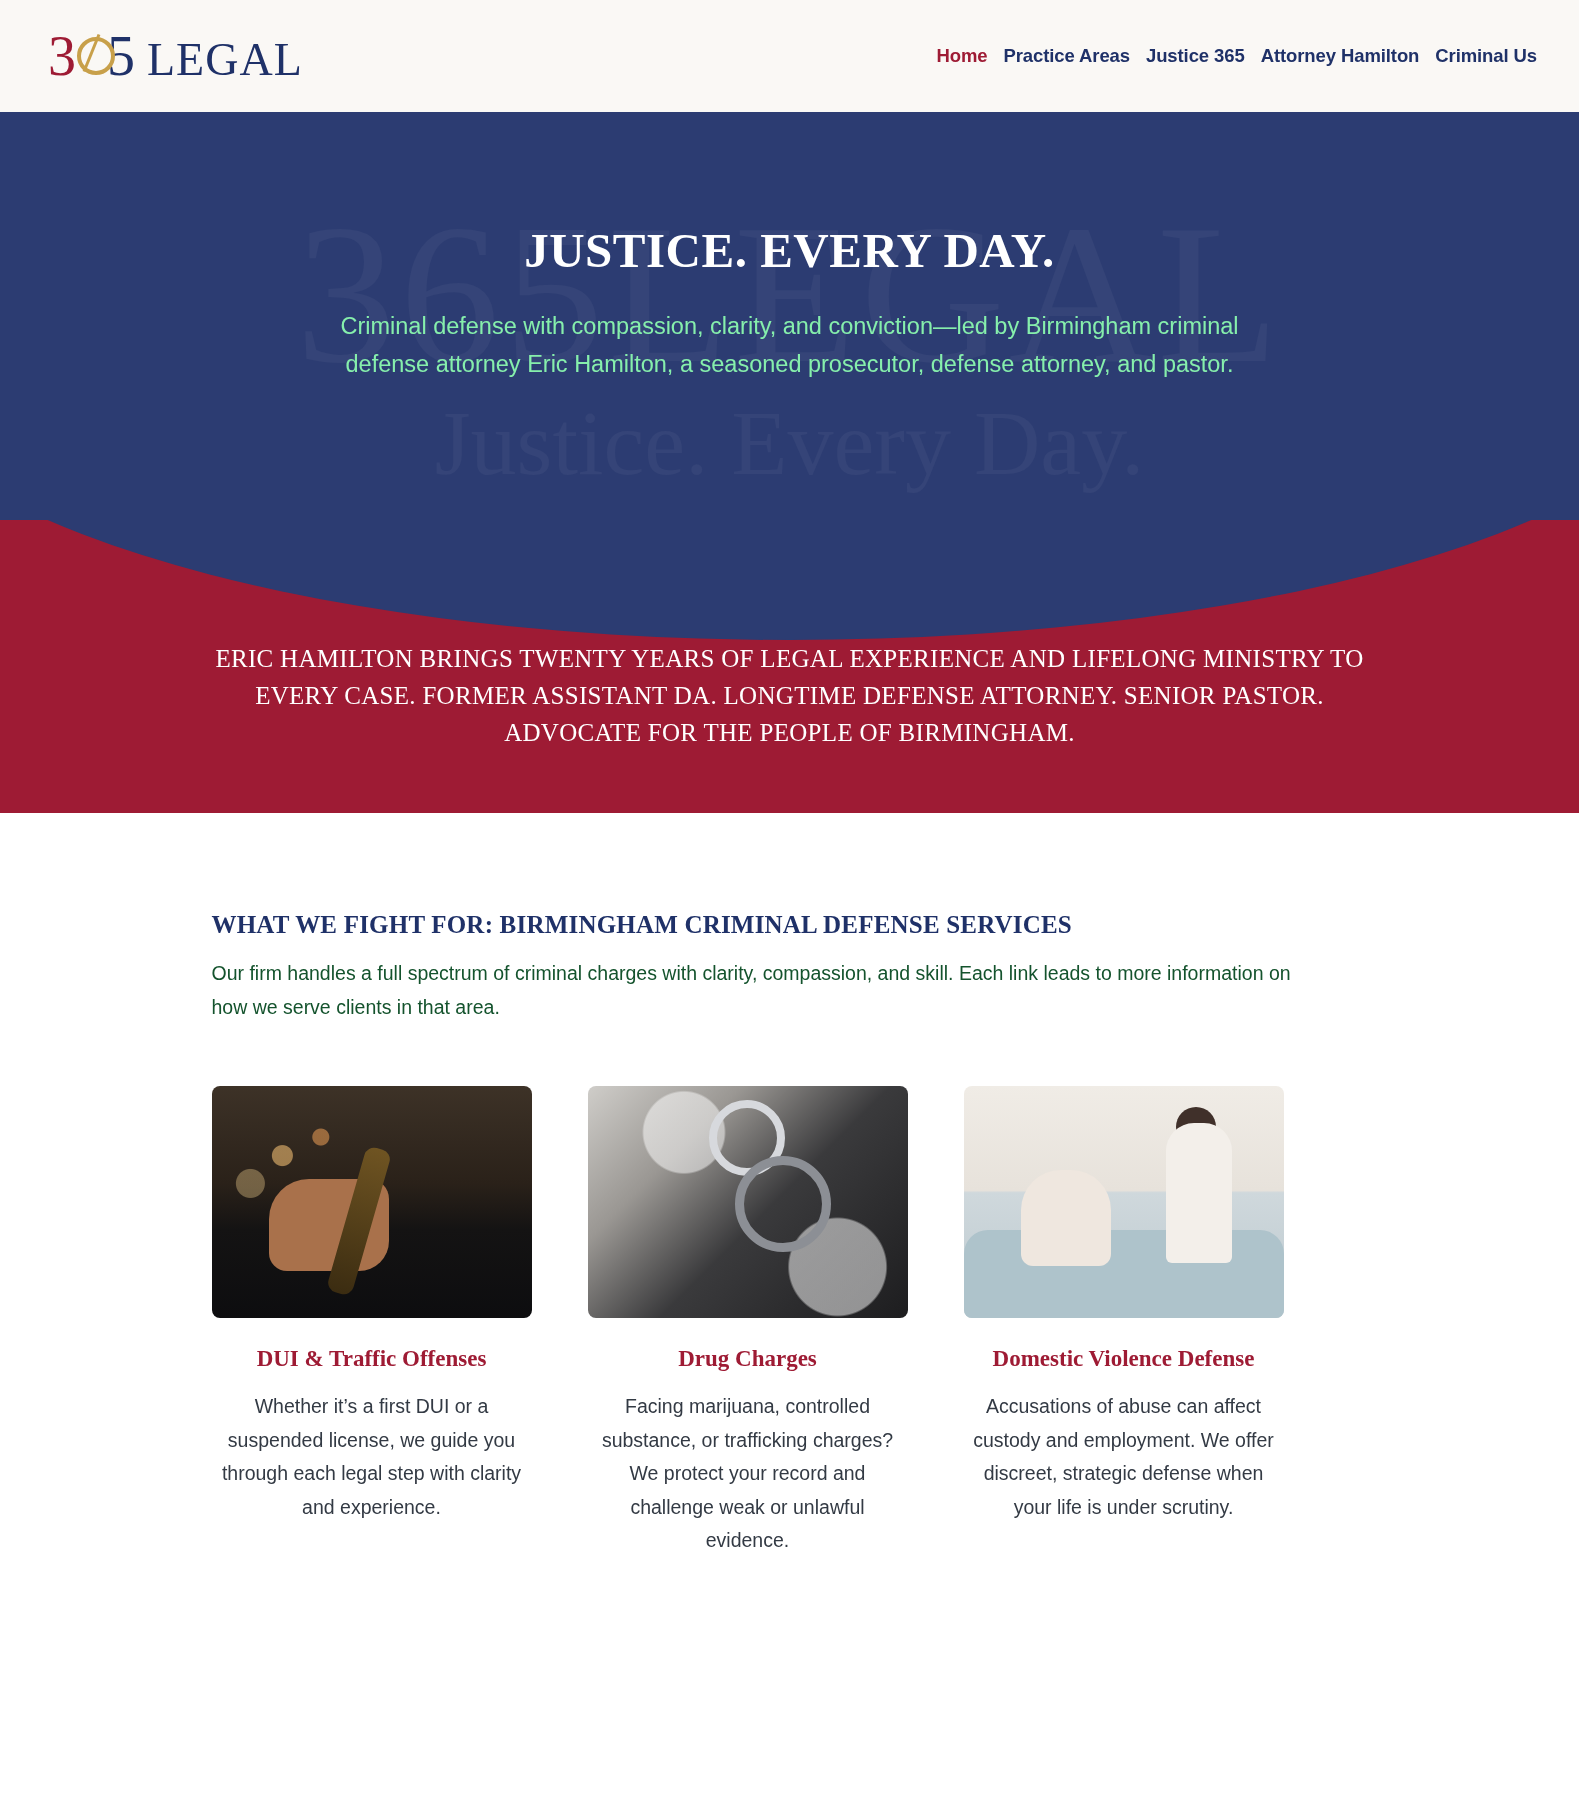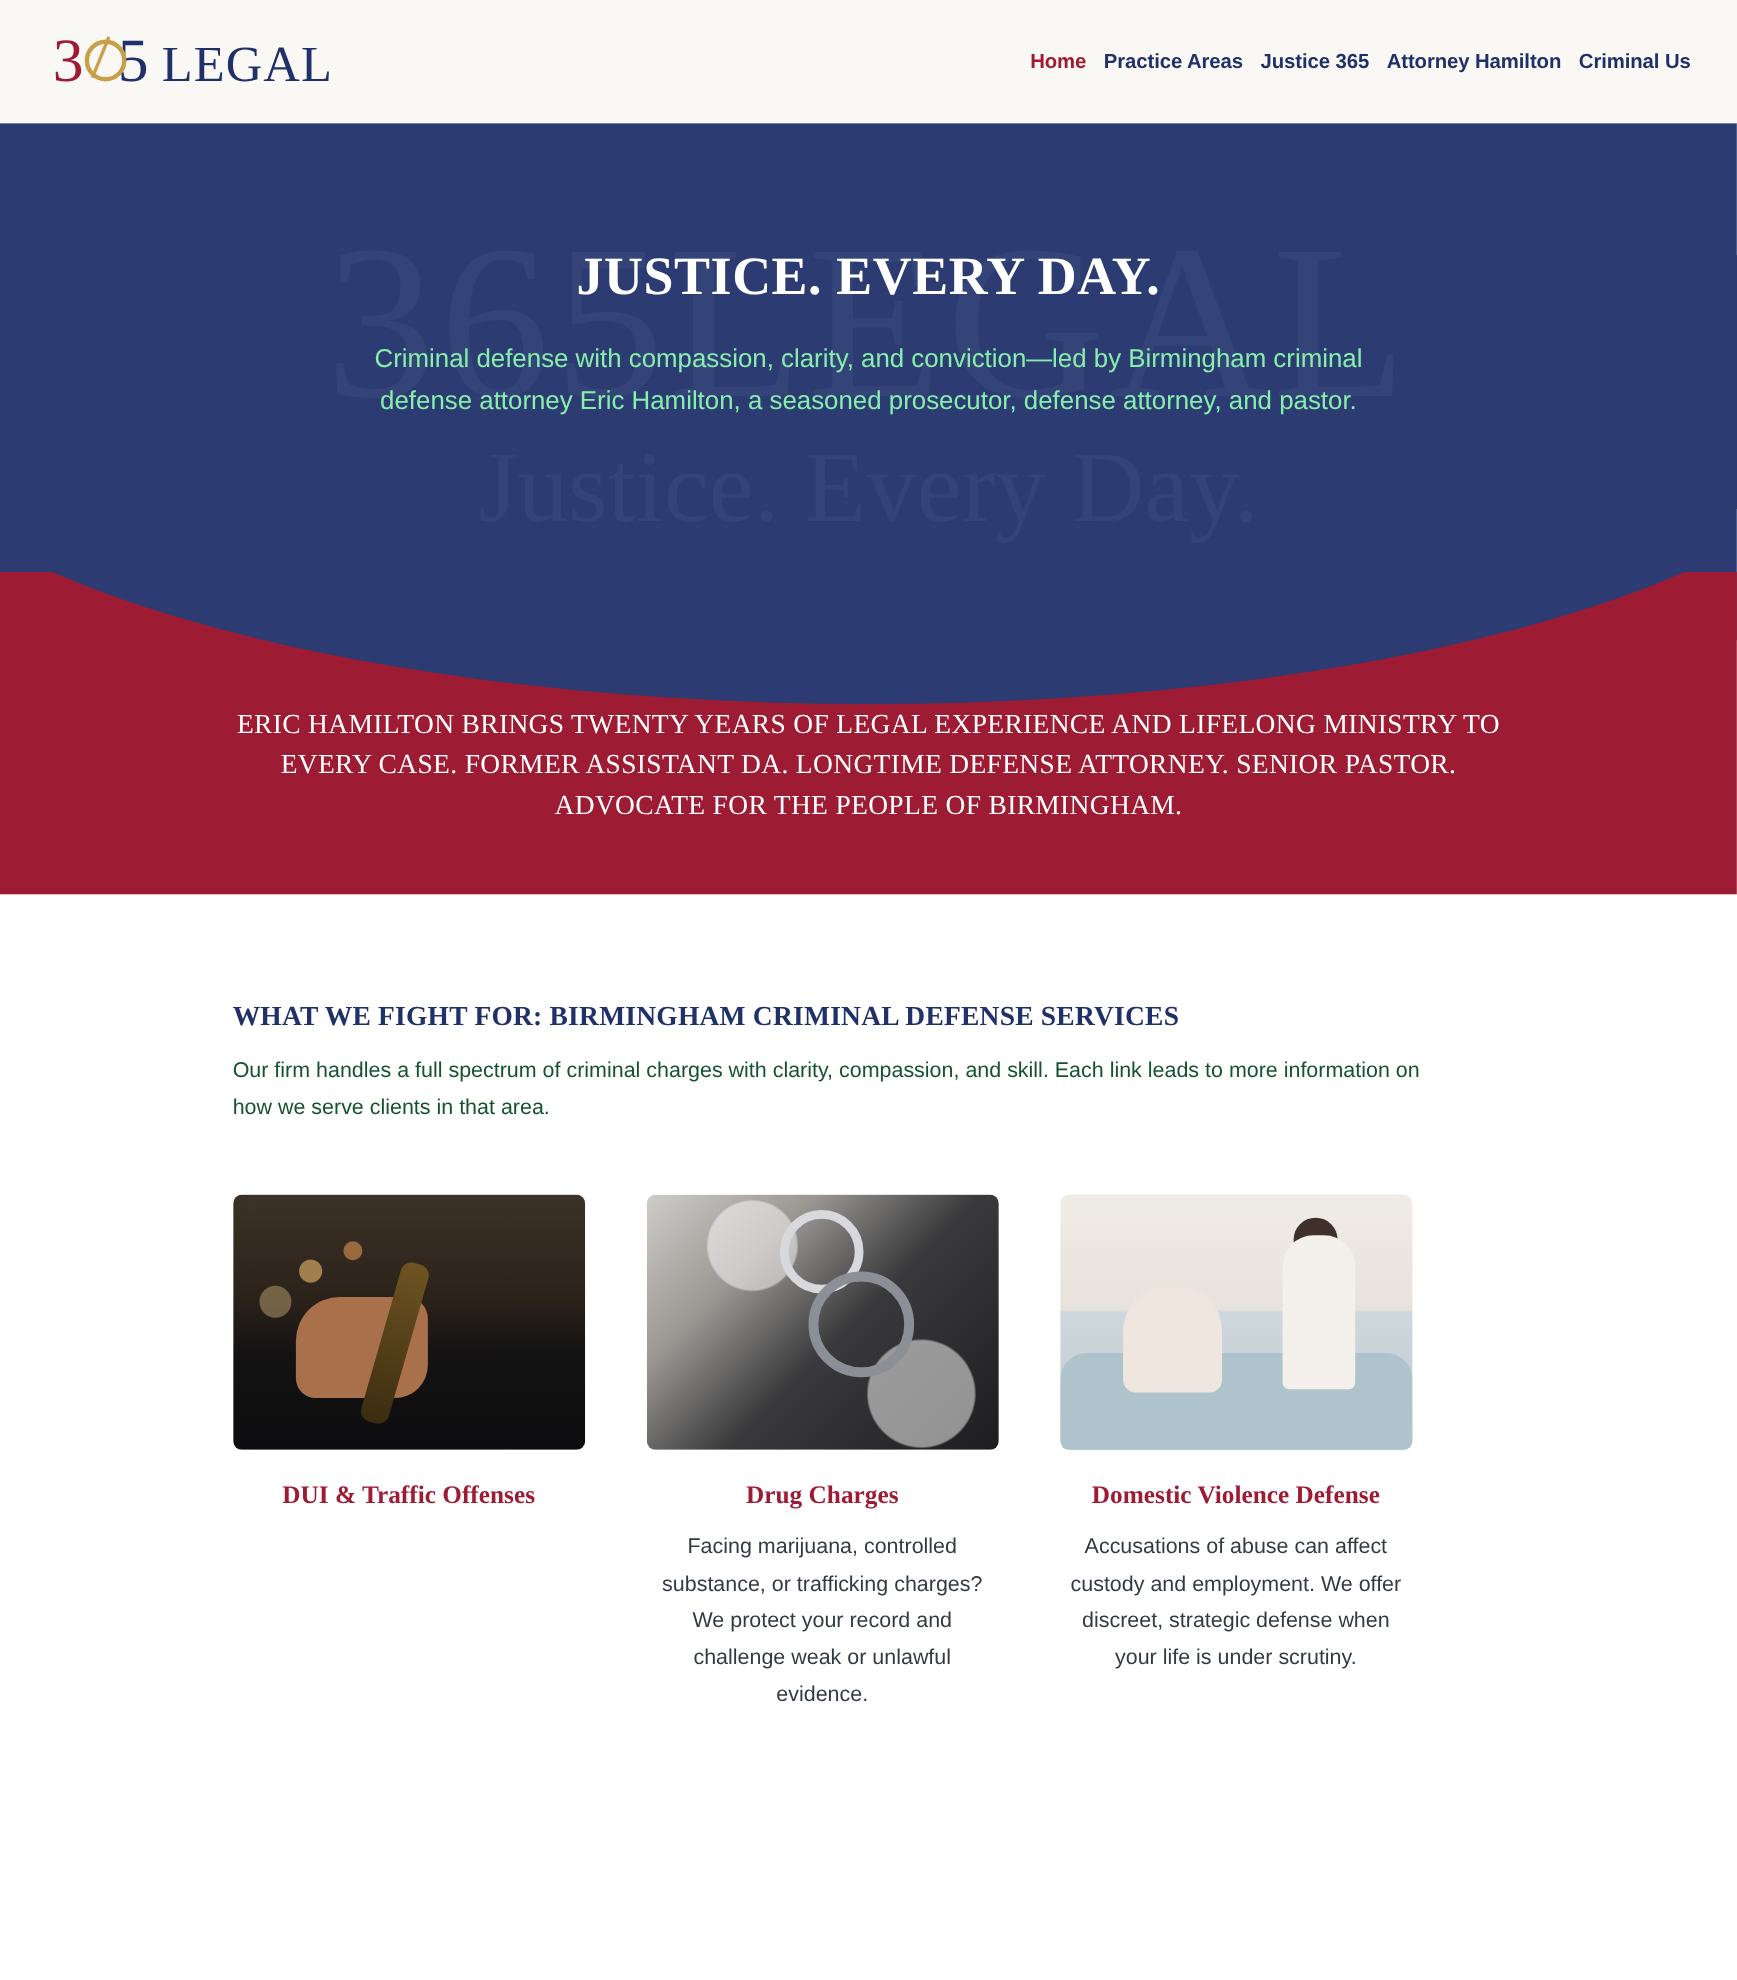--- a/index.html
+++ b/index.html
@@ -363,20 +363,21 @@
 <section class="services">
   <div class="container">
     <h2 class="section-title">WHAT WE FIGHT FOR: BIRMINGHAM CRIMINAL DEFENSE SERVICES</h2>
     <p class="section-desc">Our firm handles a full spectrum of criminal charges with clarity, compassion, and skill. Each link leads to more information on how we serve clients in that area.</p>
 
     <div class="cards">
 
       <div class="card">
         <div class="card-img img-dui"></div>
         <h3 class="card-title">DUI &amp; Traffic Offenses</h3>
+        <p class="card-text">Whether it’s a first DUI or a suspended license, we guide you through each legal step with clarity and experience.</p>
       </div>
 
       <div class="card">
         <div class="card-img img-drug"></div>
         <h3 class="card-title">Drug Charges</h3>
         <p class="card-text">Facing marijuana, controlled substance, or trafficking charges? We protect your record and challenge weak or unlawful evidence.</p>
       </div>
 
       <div class="card">
         <div class="card-img img-dv">

